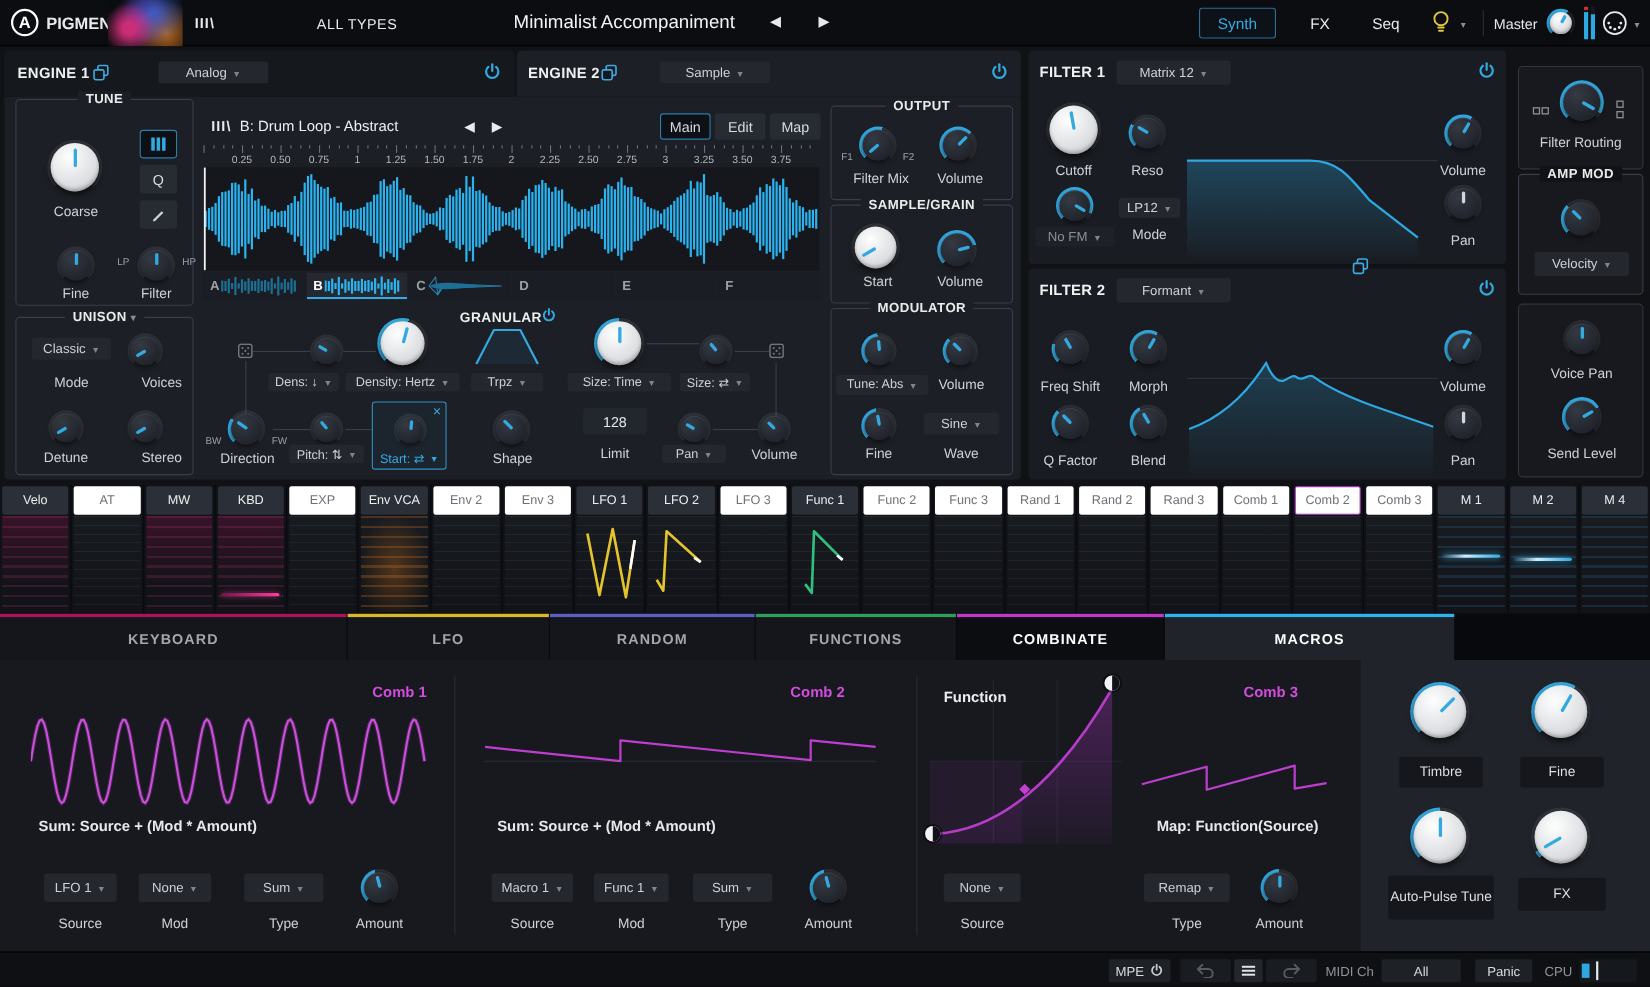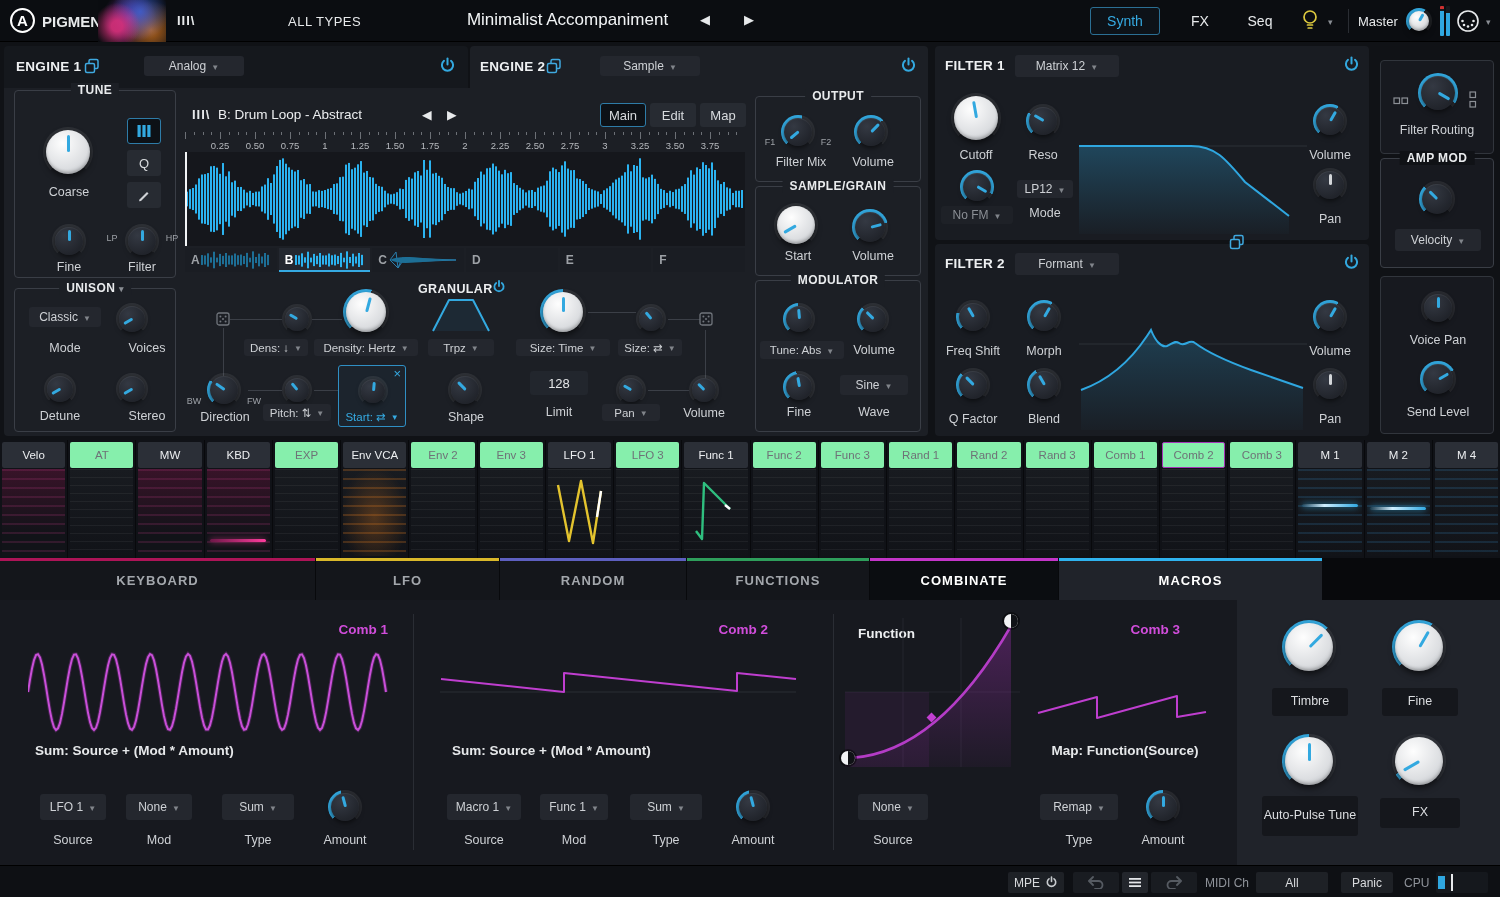--- a/index.html
+++ b/index.html
@@ -84,21 +84,21 @@
   #slots { position:absolute; display:flex; gap:2px; }
   .slot { position:relative; flex:1; background:#1a1d23; display:flex; align-items:center; overflow:hidden; }
   .slot .sl-letter { font-size:12px; font-weight:bold; color:#9da1a6; margin-left:6px; z-index:2; }
   .slot.active { background:#242830; }
   .slot.active .sl-letter { color:#fff; }
   .slot.active::after { content:""; position:absolute; left:0; right:0; bottom:0; height:2px; background:#35aae2; }
 
   
   #modstrip { position:absolute; left:0; top:440px; width:1500px; height:118px; background:#08090c; display:flex; gap:1px; }
   .ms-cell { flex:1; display:flex; flex-direction:column; background:#101217; }
-  .ms-tab { margin:2px 2px 1px 2px; height:26px; border-radius:2px; background:#86efac; color:#6e7277; font-size:11.5px;
+  .ms-tab { margin:2px 2px 1px 2px; height:26px; border-radius:2px; background:#ffffff; color:#6e7277; font-size:11.5px;
     display:flex; align-items:center; justify-content:center; white-space:nowrap; }
   .ms-tab.on { background:#2b2f37; color:#eceef0; }
   .ms-tab.sel { border:1px solid #a436b8; }
   .ms-viz { position:relative; flex:1; margin:0 2px 2px 2px; background:linear-gradient(180deg,#181b20,#111318); overflow:hidden; }
   .ms-viz::before { content:""; position:absolute; inset:0;
     background:repeating-linear-gradient(180deg, rgba(255,255,255,.05) 0 1px, transparent 1px 8px); }
   .viz-bars-magenta::before,.viz-bars-magenta-line::before {
     background:repeating-linear-gradient(180deg, rgba(207,61,141,.22) 0 2px, transparent 2px 9px); opacity:.8; }
   .viz-bars-magenta,.viz-bars-magenta-line { background:linear-gradient(180deg, rgba(90,20,55,.55), #111318 75%); }
   .viz-glow-orange { background:radial-gradient(ellipse at 50% 55%, rgba(224,123,32,.30), transparent 75%),linear-gradient(180deg,#181b20,#111318); }
@@ -1127,20 +1127,29 @@
       <div class="ms-cell">
         <div class="ms-tab on">LFO 1</div>
         <div class="ms-viz viz-wave-w-yellow">
           <svg width="60" height="84" viewBox="0 0 60 84" style="position:absolute;left:0;top:0;">
             <polyline points="10,16 21,72 33,12 45,74 53,22" fill="none" stroke="#e3c32e" stroke-width="2.4" stroke-linejoin="round"></polyline>
             <polyline points="49,48 53,22" fill="none" stroke="#fff" stroke-width="2.4"></polyline>
           </svg>
         </div>
       </div>
       <div class="ms-cell">
+        <div class="ms-tab on">LFO 2</div>
+        <div class="ms-viz viz-wave-ramp-yellow">
+          <svg width="60" height="84" viewBox="0 0 60 84" style="position:absolute;left:0;top:0;">
+            <polyline points="8,58 14,68 17,14 48,42" fill="none" stroke="#e3c32e" stroke-width="2.4" stroke-linejoin="round"></polyline>
+            <polyline points="42,38 48,42" fill="none" stroke="#fff" stroke-width="2.4"></polyline>
+          </svg>
+        </div>
+      </div>
+      <div class="ms-cell">
         <div class="ms-tab">LFO 3</div>
         <div class="ms-viz viz-none"></div>
       </div>
       <div class="ms-cell">
         <div class="ms-tab on">Func 1</div>
         <div class="ms-viz viz-wave-ramp-green">
           <svg width="60" height="84" viewBox="0 0 60 84" style="position:absolute;left:0;top:0;">
             <polyline points="12,62 18,70 20,14 46,40" fill="none" stroke="#2fbf7f" stroke-width="2.4" stroke-linejoin="round"></polyline>
             <polyline points="41,36 46,40" fill="none" stroke="#fff" stroke-width="2.4"></polyline>
           </svg>

